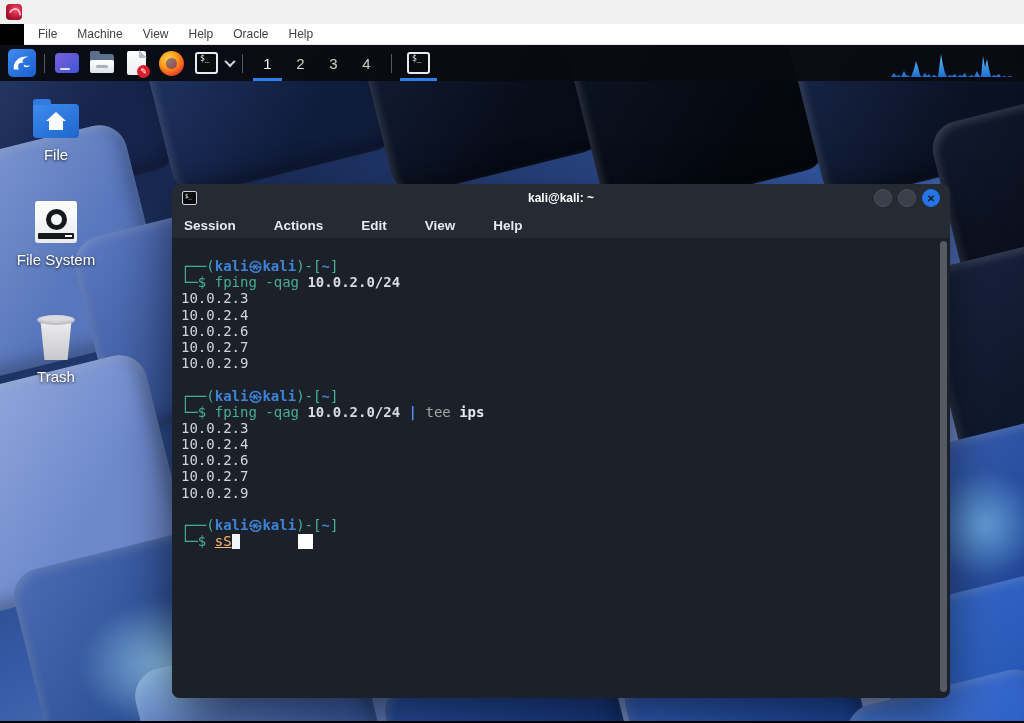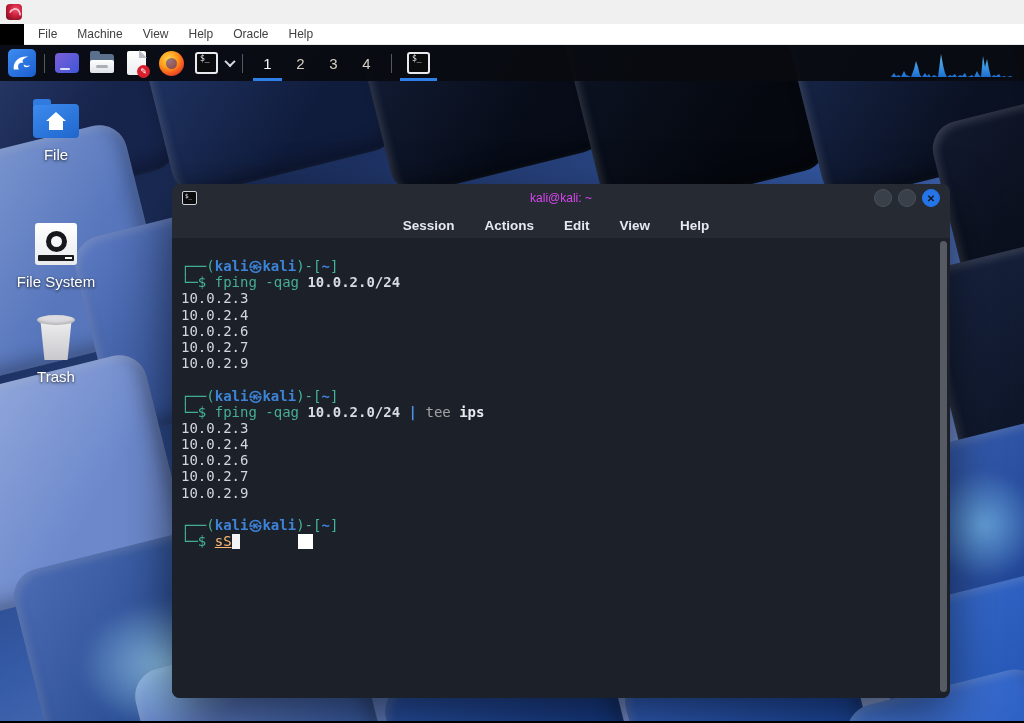--- a/index.html
+++ b/index.html
@@ -78,25 +78,25 @@
   .fs-bar { position:absolute; left:3px; right:3px; bottom:4px; height:6px; background:#16181c; border-radius:1px; }
   .fs-bar::after { content:""; position:absolute; right:2px; top:2px; width:7px; height:2px; background:#fff; }
   .trash-cup { width:36px; height:42px; background:linear-gradient(#f0f0f2,#c9c9cd); clip-path:polygon(6% 0, 94% 0, 82% 100%, 18% 100%); position:relative; }
   .trash-lid { width:38px; height:10px; background:#dcdce0; border-radius:50%; margin-bottom:-7px; z-index:1; box-shadow:inset 0 -2px 3px rgba(0,0,0,.18); }
 
   
   .term-window { position:absolute; left:172px; top:139px; width:778px; height:514px; border-radius:8px; overflow:hidden;
     background:#252a33; box-shadow:0 18px 50px rgba(0,0,0,.55); z-index:10; }
   .term-titlebar { height:28px; position:relative; display:flex; align-items:center; justify-content:center; }
   .term-title-icon { position:absolute; left:10px; top:7px; width:15px; height:14px; background:#0a0b0d; border:1px solid #cfd3d8; border-radius:2px; color:#e8eaee; font-family:"DejaVu Sans Mono", monospace; font-size:6px; line-height:6px; padding:1px 0 0 2px; }
-  .term-title { font-size:12px; font-weight:normal; color:#d946ef; }
+  .term-title { font-size:12px; font-weight:bold; color:#ffffff; }
   .term-buttons { position:absolute; right:10px; top:5px; display:flex; gap:6px; }
   .tbtn { width:18px; height:18px; border-radius:50%; background:#3a4049; border:1px solid #4a515b; }
   .tbtn.close { background:#2574e8; border-color:#2574e8; color:#10151c; font-size:10px; font-weight:bold; line-height:17px; text-align:center; }
-  .term-menubar { height:26px; display:flex; align-items:center; padding-left:12px; gap:8px;justify-content:center; }
+  .term-menubar { height:26px; display:flex; align-items:center; padding-left:12px; gap:16px; }
   .term-menu-item { color:#e6e9ee; font-size:13.5px; font-weight:bold; padding:0 11px 0 0; margin-right:11px; cursor:default; }
   .term-content { position:relative; height:460px; background:#1c2129; padding:20px 16px 0 9px;
     font-family:"DejaVu Sans Mono", monospace; font-size:14px; line-height:16.2px; color:#d3d7dd; }
   .term-line { white-space:pre; height:16.2px; }
   .p-frame { color:#43b39b; }
   .p-user { color:#3d84d8; font-weight:bold; }
   .p-path { color:#3d84d8; font-weight:bold; }
   .cmd { color:#46ad93; }
   .arg { color:#d9dce2; font-weight:bold; }
   .pipe { color:#4d8fe8; font-weight:bold; }
@@ -200,21 +200,21 @@
 
   <div class="desk-icon" style="left:8px; top:55px;">
     <div class="home-folder">
       <svg width="46" height="34" viewBox="0 0 46 34" style="position:absolute;left:0;top:0;">
         <path d="M23 8 L33 17 H30 V26 H16 V17 H13 Z" fill="#ffffff"></path>
       </svg>
     </div>
     <div class="desk-label">File</div>
   </div>
 
-  <div class="desk-icon" style="left:8px; top:178px;justify-content:flex-end;">
+  <div class="desk-icon" style="left:8px; top:156px;justify-content:flex-end;">
     <div class="fs-drive">
       <div class="fs-ring"></div>
       <div class="fs-bar"></div>
     </div>
     <div class="desk-label">File System</div>
   </div>
 
   <div class="desk-icon" style="left:8px; top:270px;">
     <div style="display:flex;flex-direction:column;align-items:center;">
       <div class="trash-lid"></div>

